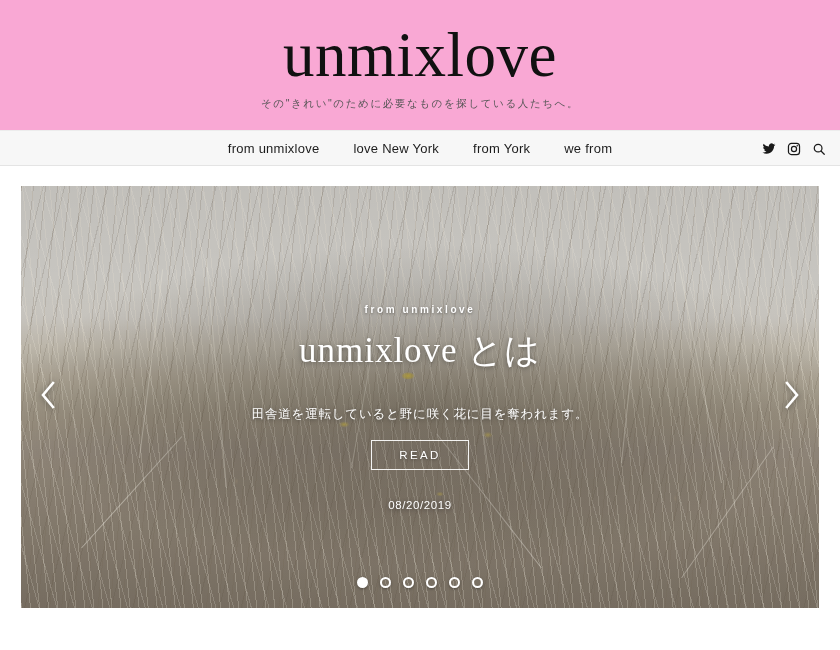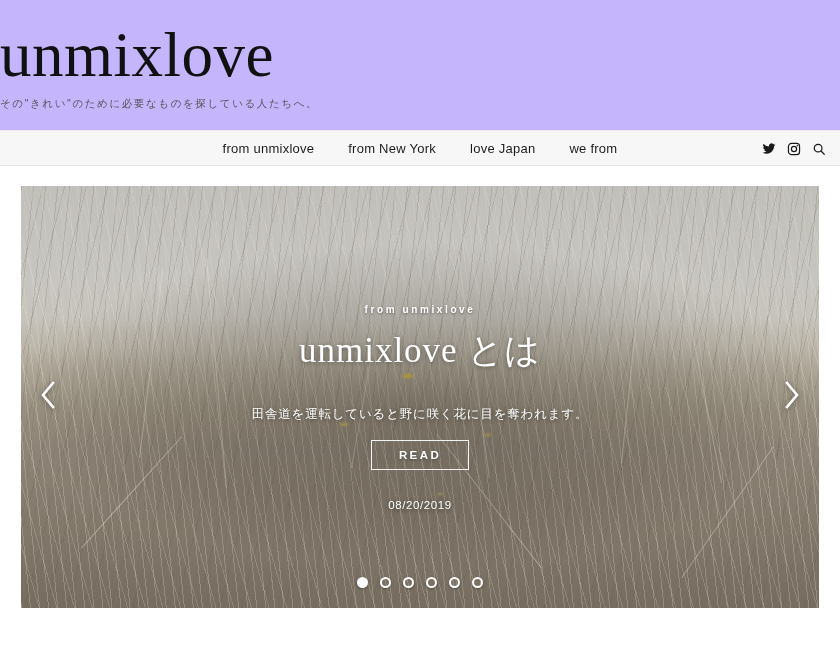--- a/index.html
+++ b/index.html
@@ -10,23 +10,24 @@
   }
   body {
     font-family: "Liberation Sans", sans-serif;
     -webkit-font-smoothing: antialiased;
   }
 
   
   .site-header {
     width: 840px;
     height: 130px;
-    background: #c4b5fd;
+    background: #f9a8d4;
     display: flex;
     flex-direction: column;
+    align-items: center;
     justify-content: flex-start;
     box-sizing: border-box;
     padding-top: 22px;
   }
   .site-logo {
     font-family: "Liberation Serif", "DejaVu Serif", serif;
     font-size: 63px;
     line-height: 1.05;
     color: #111111;
     letter-spacing: 0.5px;
@@ -167,21 +168,21 @@
     text-shadow: 0 1px 4px rgba(0,0,0,0.50);
     margin-bottom: 17px;
     white-space: nowrap;
     margin-top: 32px;
   }
   .hero-read-btn {
     display: inline-block;
     border: 1px solid rgba(255,255,255,0.92);
     padding: 8px 27px;
     font-size: 11.5px;
-    font-weight: 700;
+    font-weight: 400;
     letter-spacing: 2.4px;
     color: #ffffff;
     background: transparent;
     cursor: pointer;
     text-shadow: 0 1px 3px rgba(0,0,0,0.4);
   }
   .hero-date {
     margin-top: 29px;
     font-size: 11.5px;
     letter-spacing: 0.6px;
@@ -228,22 +229,22 @@
 <body>
 
 <header class="site-header">
   <div class="site-logo">unmixlove</div>
   <div class="site-tagline">その"きれい"のために必要なものを探している人たちへ。</div>
 </header>
 
 <nav class="nav-bar">
   <ul class="nav-list">
     <li class="nav-item">from unmixlove</li>
-    <li class="nav-item">from New York</li>
-    <li class="nav-item">love Japan</li>
+    <li class="nav-item">love New York</li>
+    <li class="nav-item">from York</li>
     <li class="nav-item">we from</li>
   </ul>
   <div class="nav-social">
     <span>
       <svg width="14" height="14" viewBox="0 0 24 24" fill="#1a1a1a">
         <path d="M23 4.5a9 9 0 0 1-2.6.7 4.5 4.5 0 0 0 2-2.5 9 9 0 0 1-2.9 1.1 4.5 4.5 0 0 0-7.7 4.1A12.8 12.8 0 0 1 2.5 3.2a4.5 4.5 0 0 0 1.4 6 4.4 4.4 0 0 1-2-.6v.1a4.5 4.5 0 0 0 3.6 4.4 4.5 4.5 0 0 1-2 .1 4.5 4.5 0 0 0 4.2 3.1A9 9 0 0 1 1 18.1a12.7 12.7 0 0 0 6.9 2c8.3 0 12.8-6.9 12.8-12.8v-.6A9 9 0 0 0 23 4.5z"></path>
       </svg>
     </span>
     <span>
       <svg width="14" height="14" viewBox="0 0 24 24" fill="none" stroke="#1a1a1a" stroke-width="2.1">

